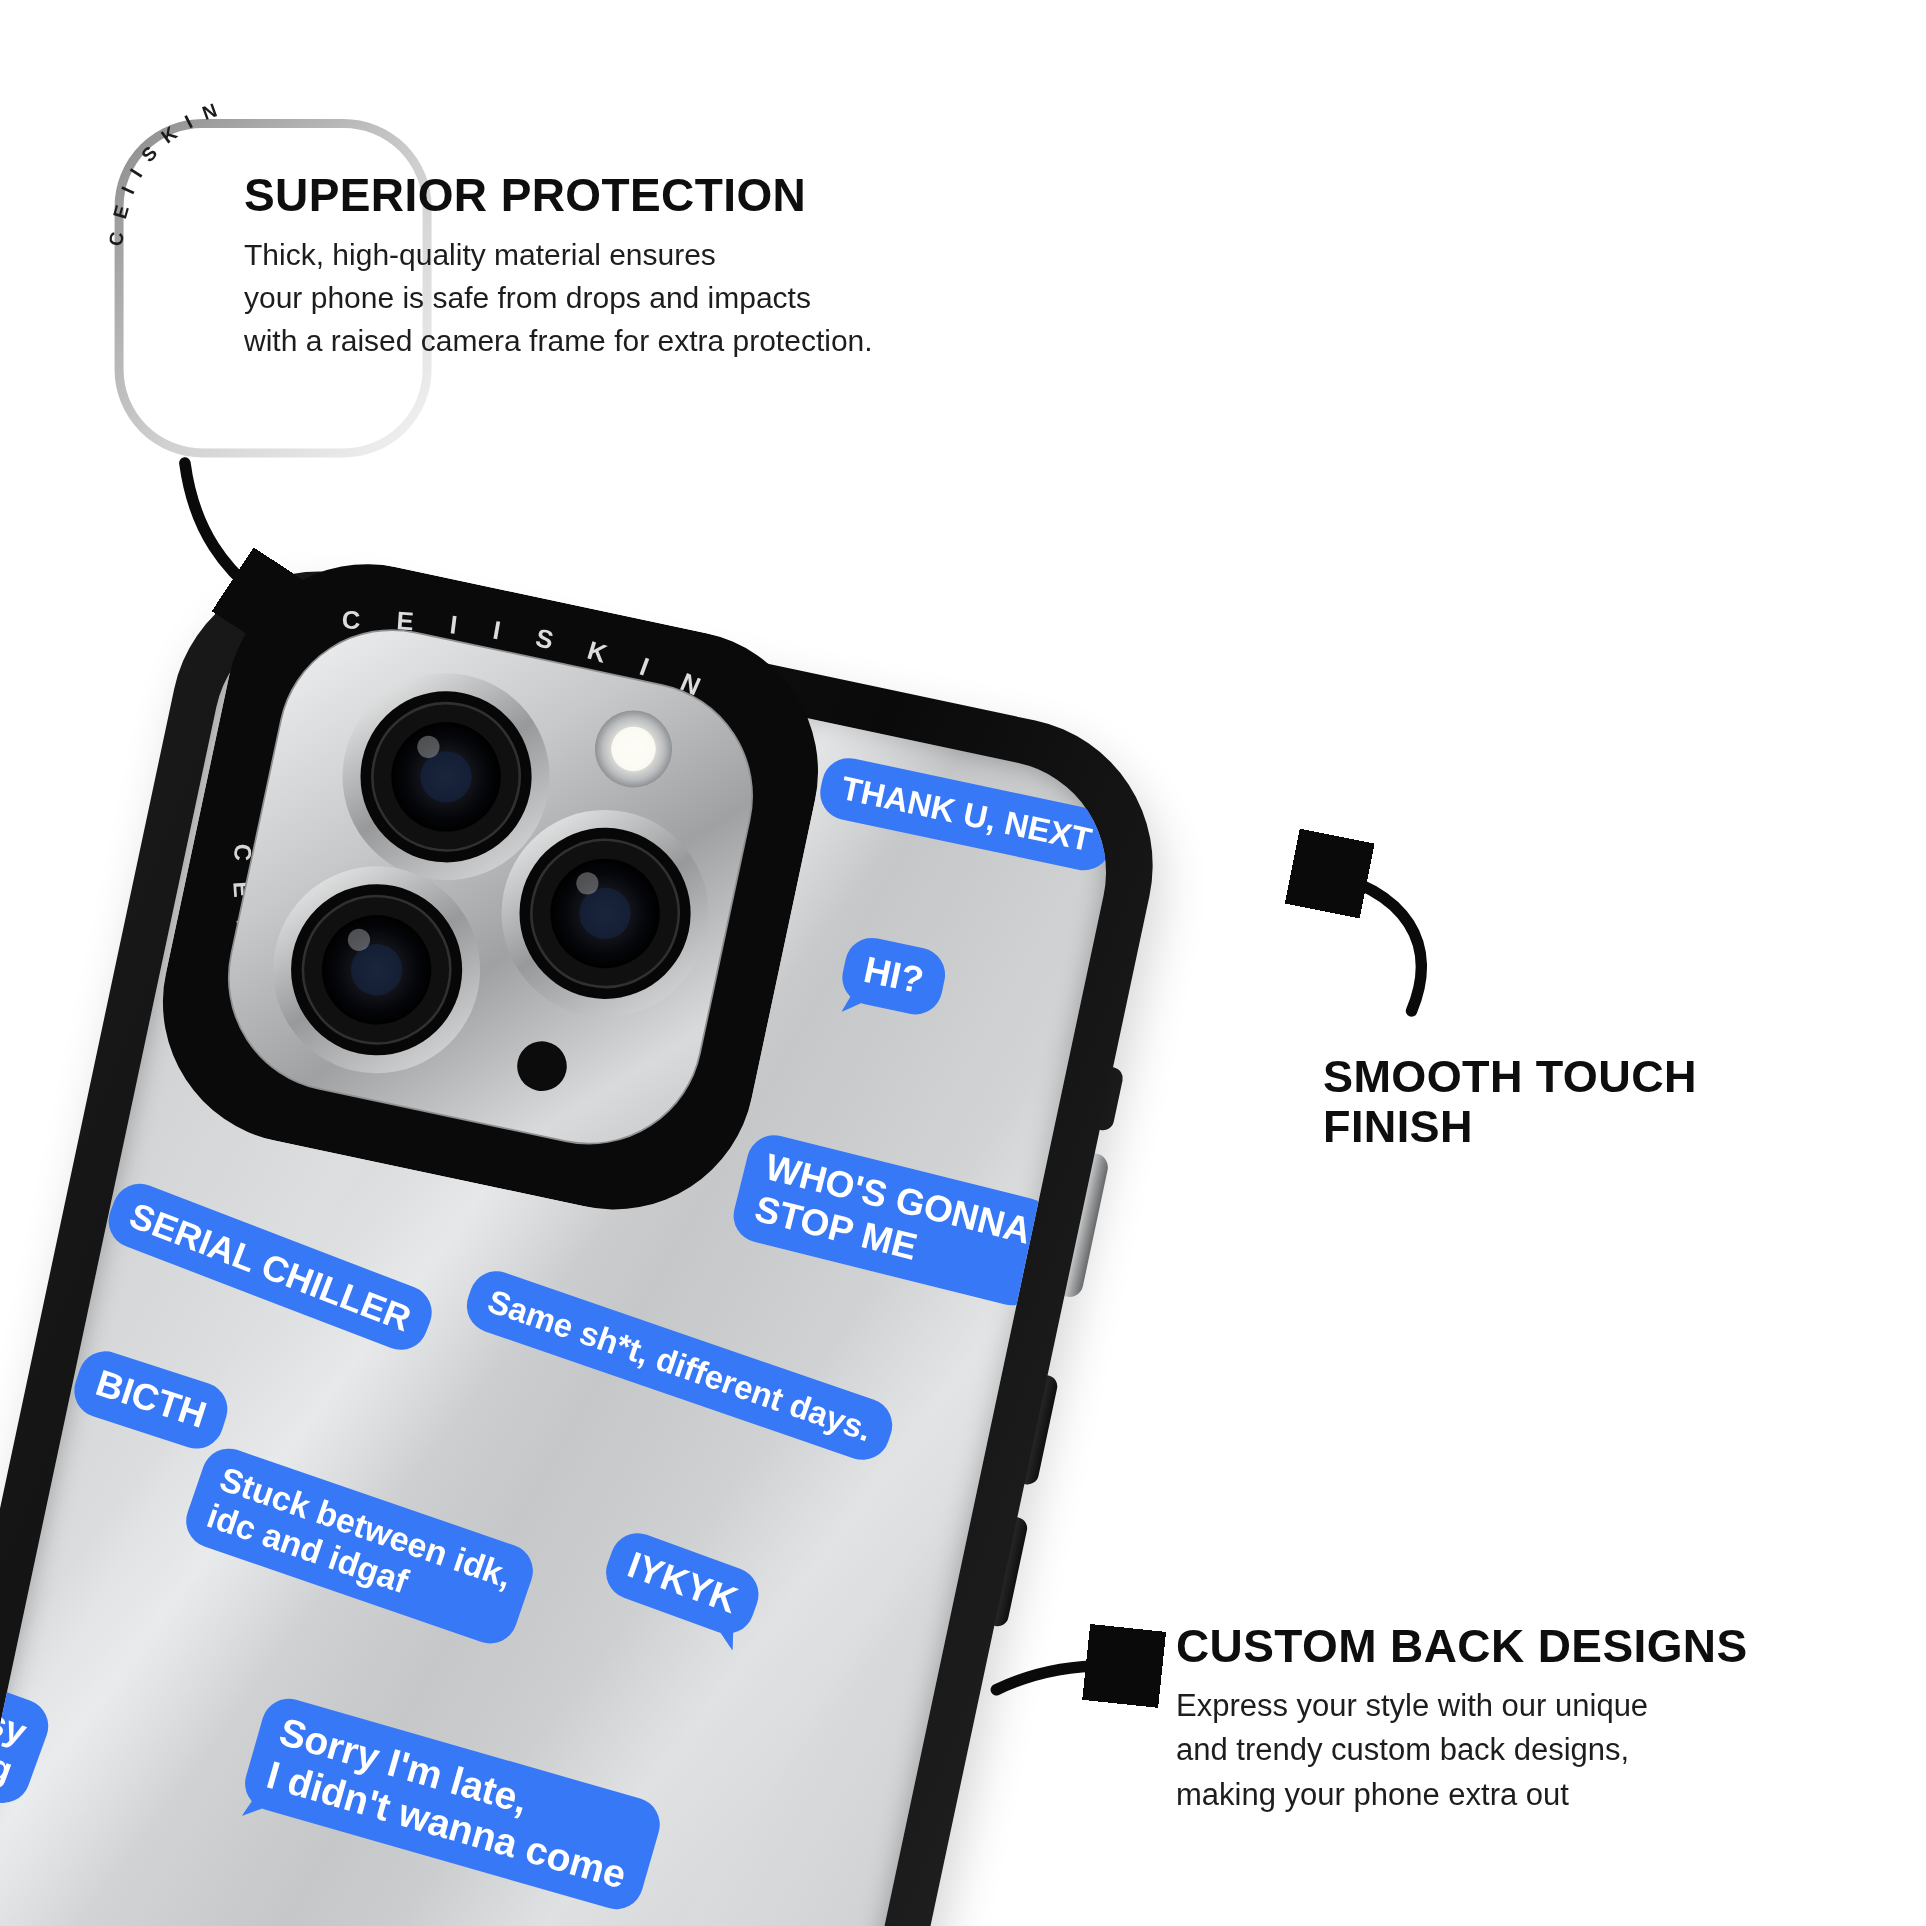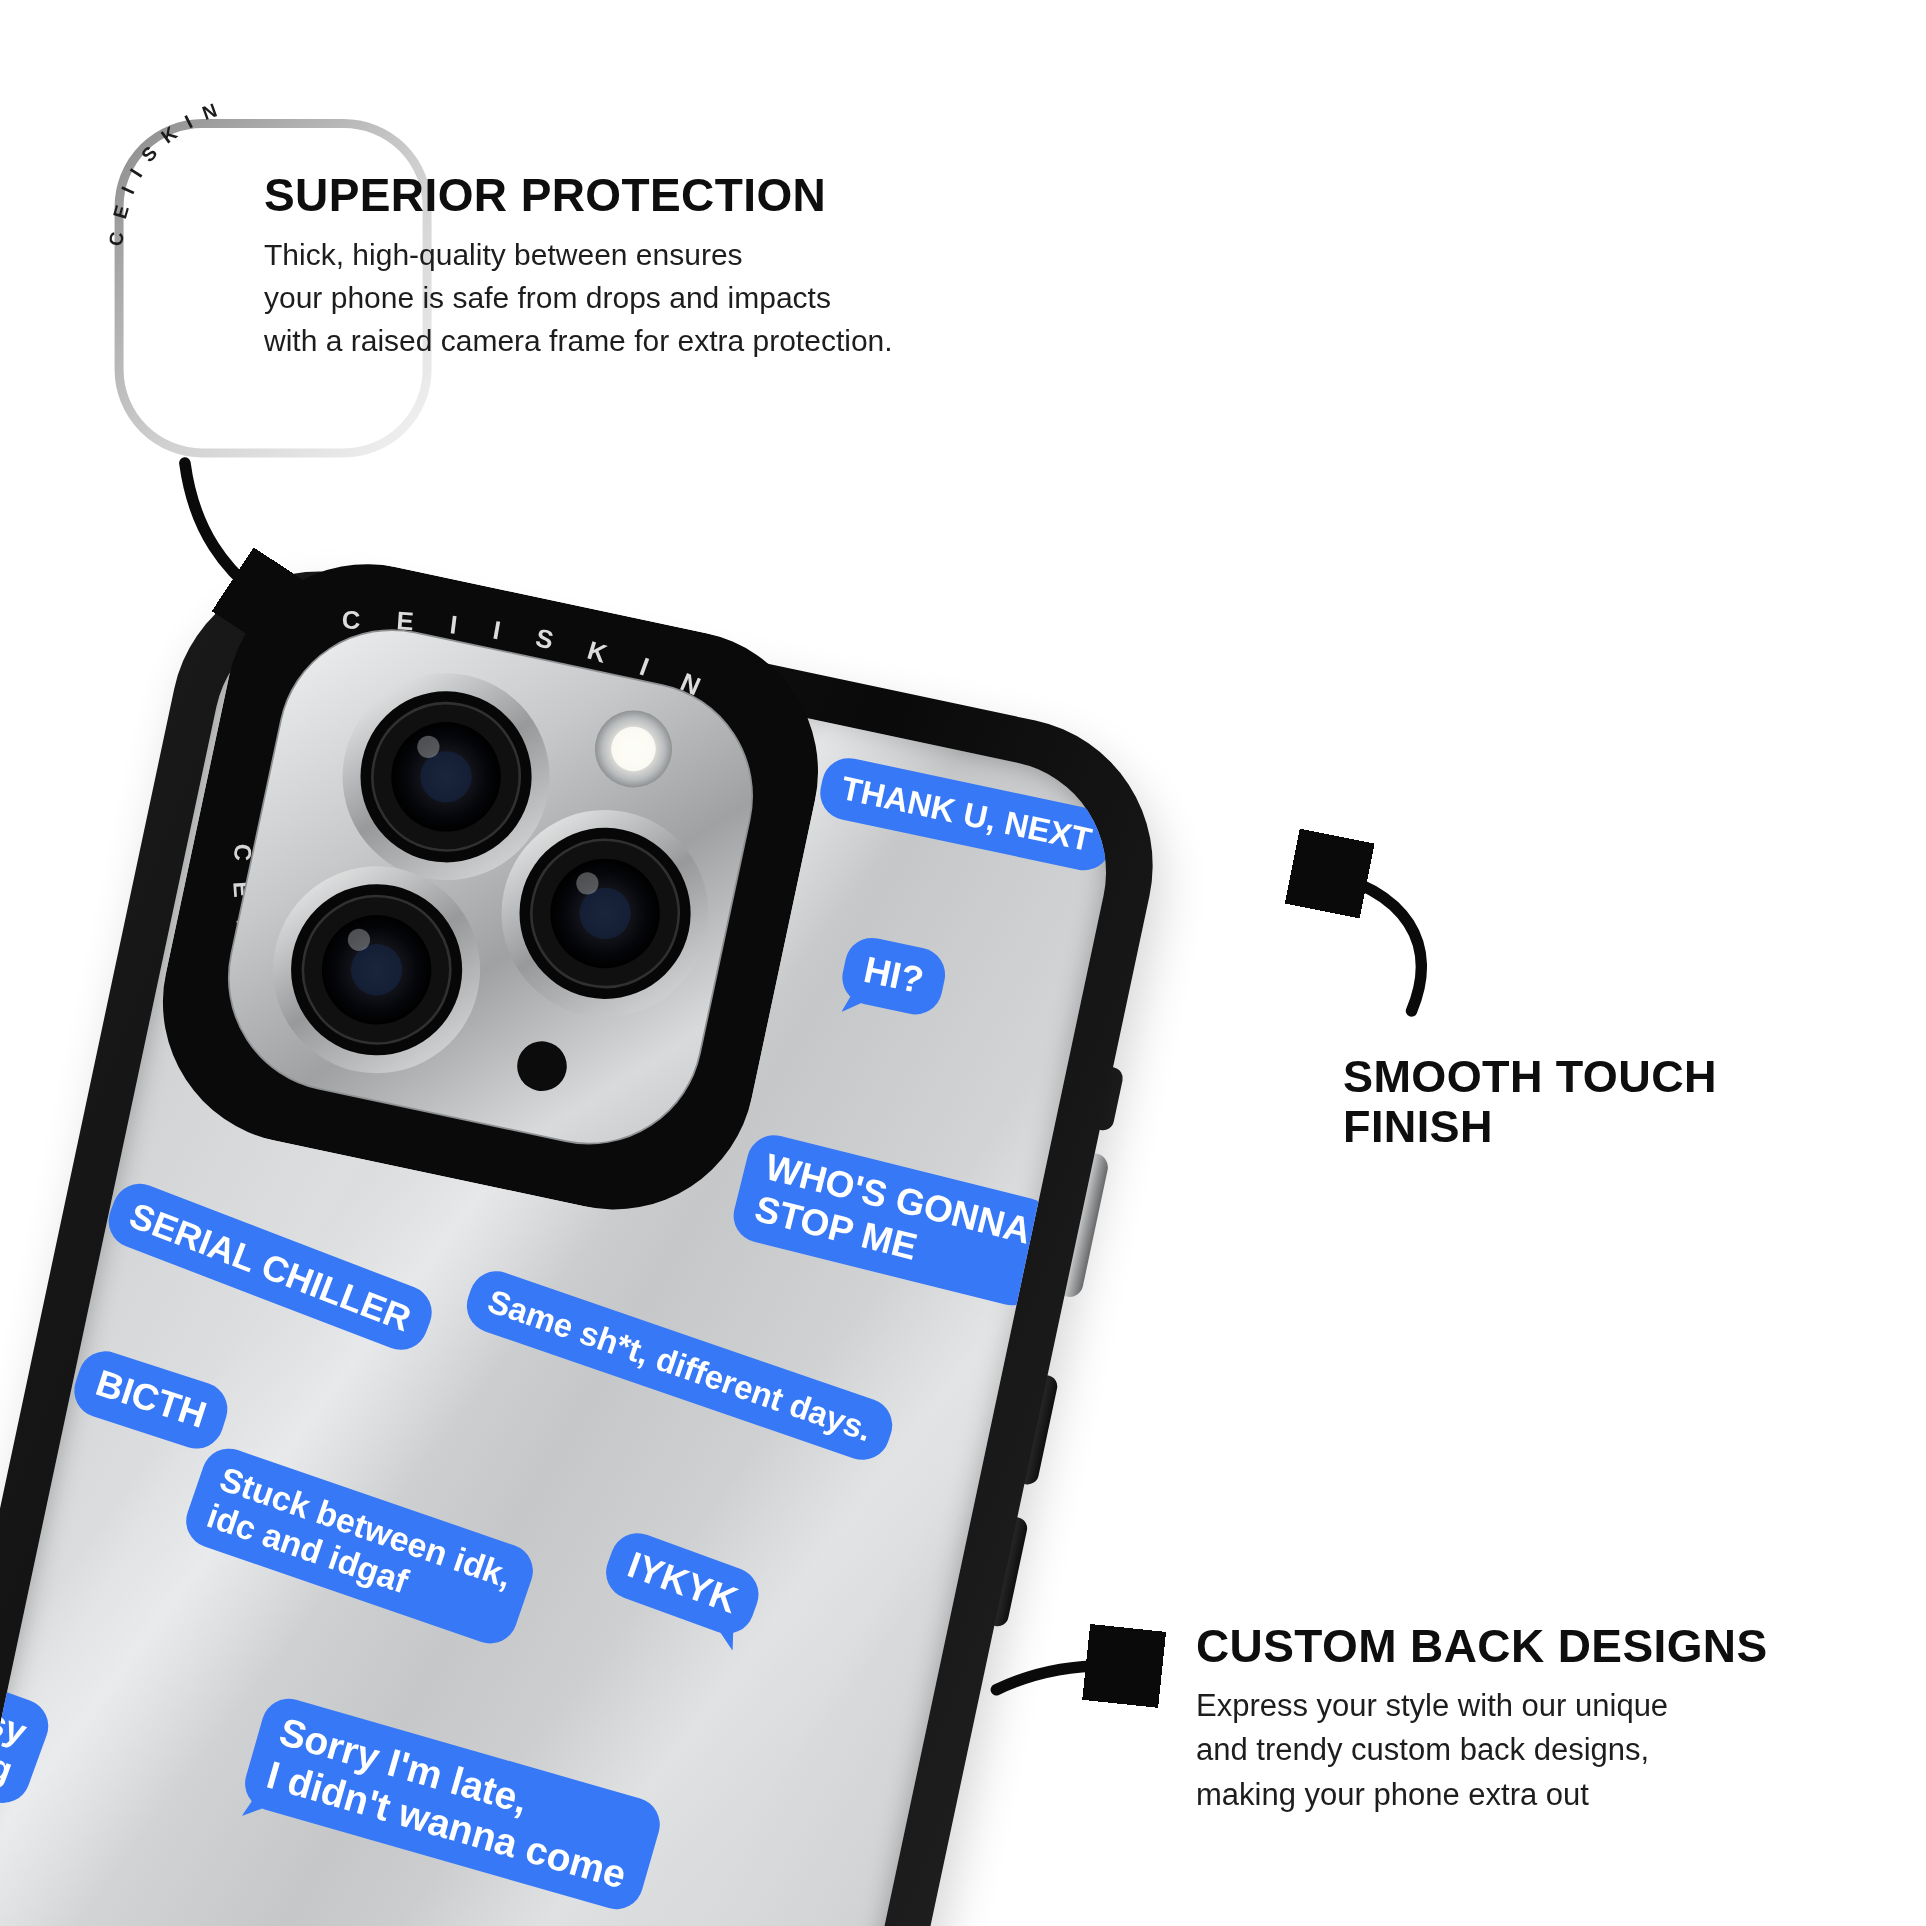--- a/index.html
+++ b/index.html
@@ -12,21 +12,21 @@
 
   
   svg.arrows{position:absolute;left:0;top:0;width:1926px;height:1926px;pointer-events:none;z-index:6;}
   svg.arrows path{stroke:#0a0a0a;stroke-width:27;fill:none;stroke-linecap:round;}
 
   
   .logo-frame-wrap{position:absolute;left:81px;top:77px;width:385px;height:407px;z-index:2;}
   .logo-frame-wrap text{font-family:"Liberation Sans",sans-serif;font-weight:bold;}
 
   
-  .callout{position:absolute;z-index:5;margin-left:20px;}
+  .callout{position:absolute;z-index:5;}
   .callout h2{margin:0 0 12px 0;font-size:46px;line-height:1.1;font-weight:bold;color:#0e0e0e;letter-spacing:0.4px;}
   .callout p{margin:0;}
   .callout p span{display:block;font-size:30px;line-height:1.44;color:#1d1d1d;}
   .callout-protection{left:244px;top:170px;}
   .callout-touch{left:1323px;top:1052px;}
   .callout-touch h2{font-size:45px;}
   .callout-touch p span{font-size:30px;}
   .callout-custom{left:1176px;top:1621px;}
   .callout-custom p span{font-size:31px;}
 
@@ -100,21 +100,21 @@
       <rect x="89" y="108" width="720" height="770" rx="195" fill="#ffffff" stroke="url(#frameGrad)" stroke-width="21"></rect>
       <text font-size="45" letter-spacing="30" fill="#1b1b1b">
         <textPath href="#logoArc" startOffset="12">CEIISKIN</textPath>
       </text>
     </svg>
   </div>
 
   <section class="callout callout-protection">
     <h2>SUPERIOR PROTECTION</h2>
     <p>
-      <span>Thick, high-quality between ensures</span>
+      <span>Thick, high-quality material ensures</span>
       <span>your phone is safe from drops and impacts</span>
       <span>with a raised camera frame for extra protection.</span>
     </p>
   </section>
 
   <section class="callout callout-touch">
     <h2>
       <span style="display:block">SMOOTH TOUCH</span>
       <span style="display:block">FINISH</span>
     </h2>

